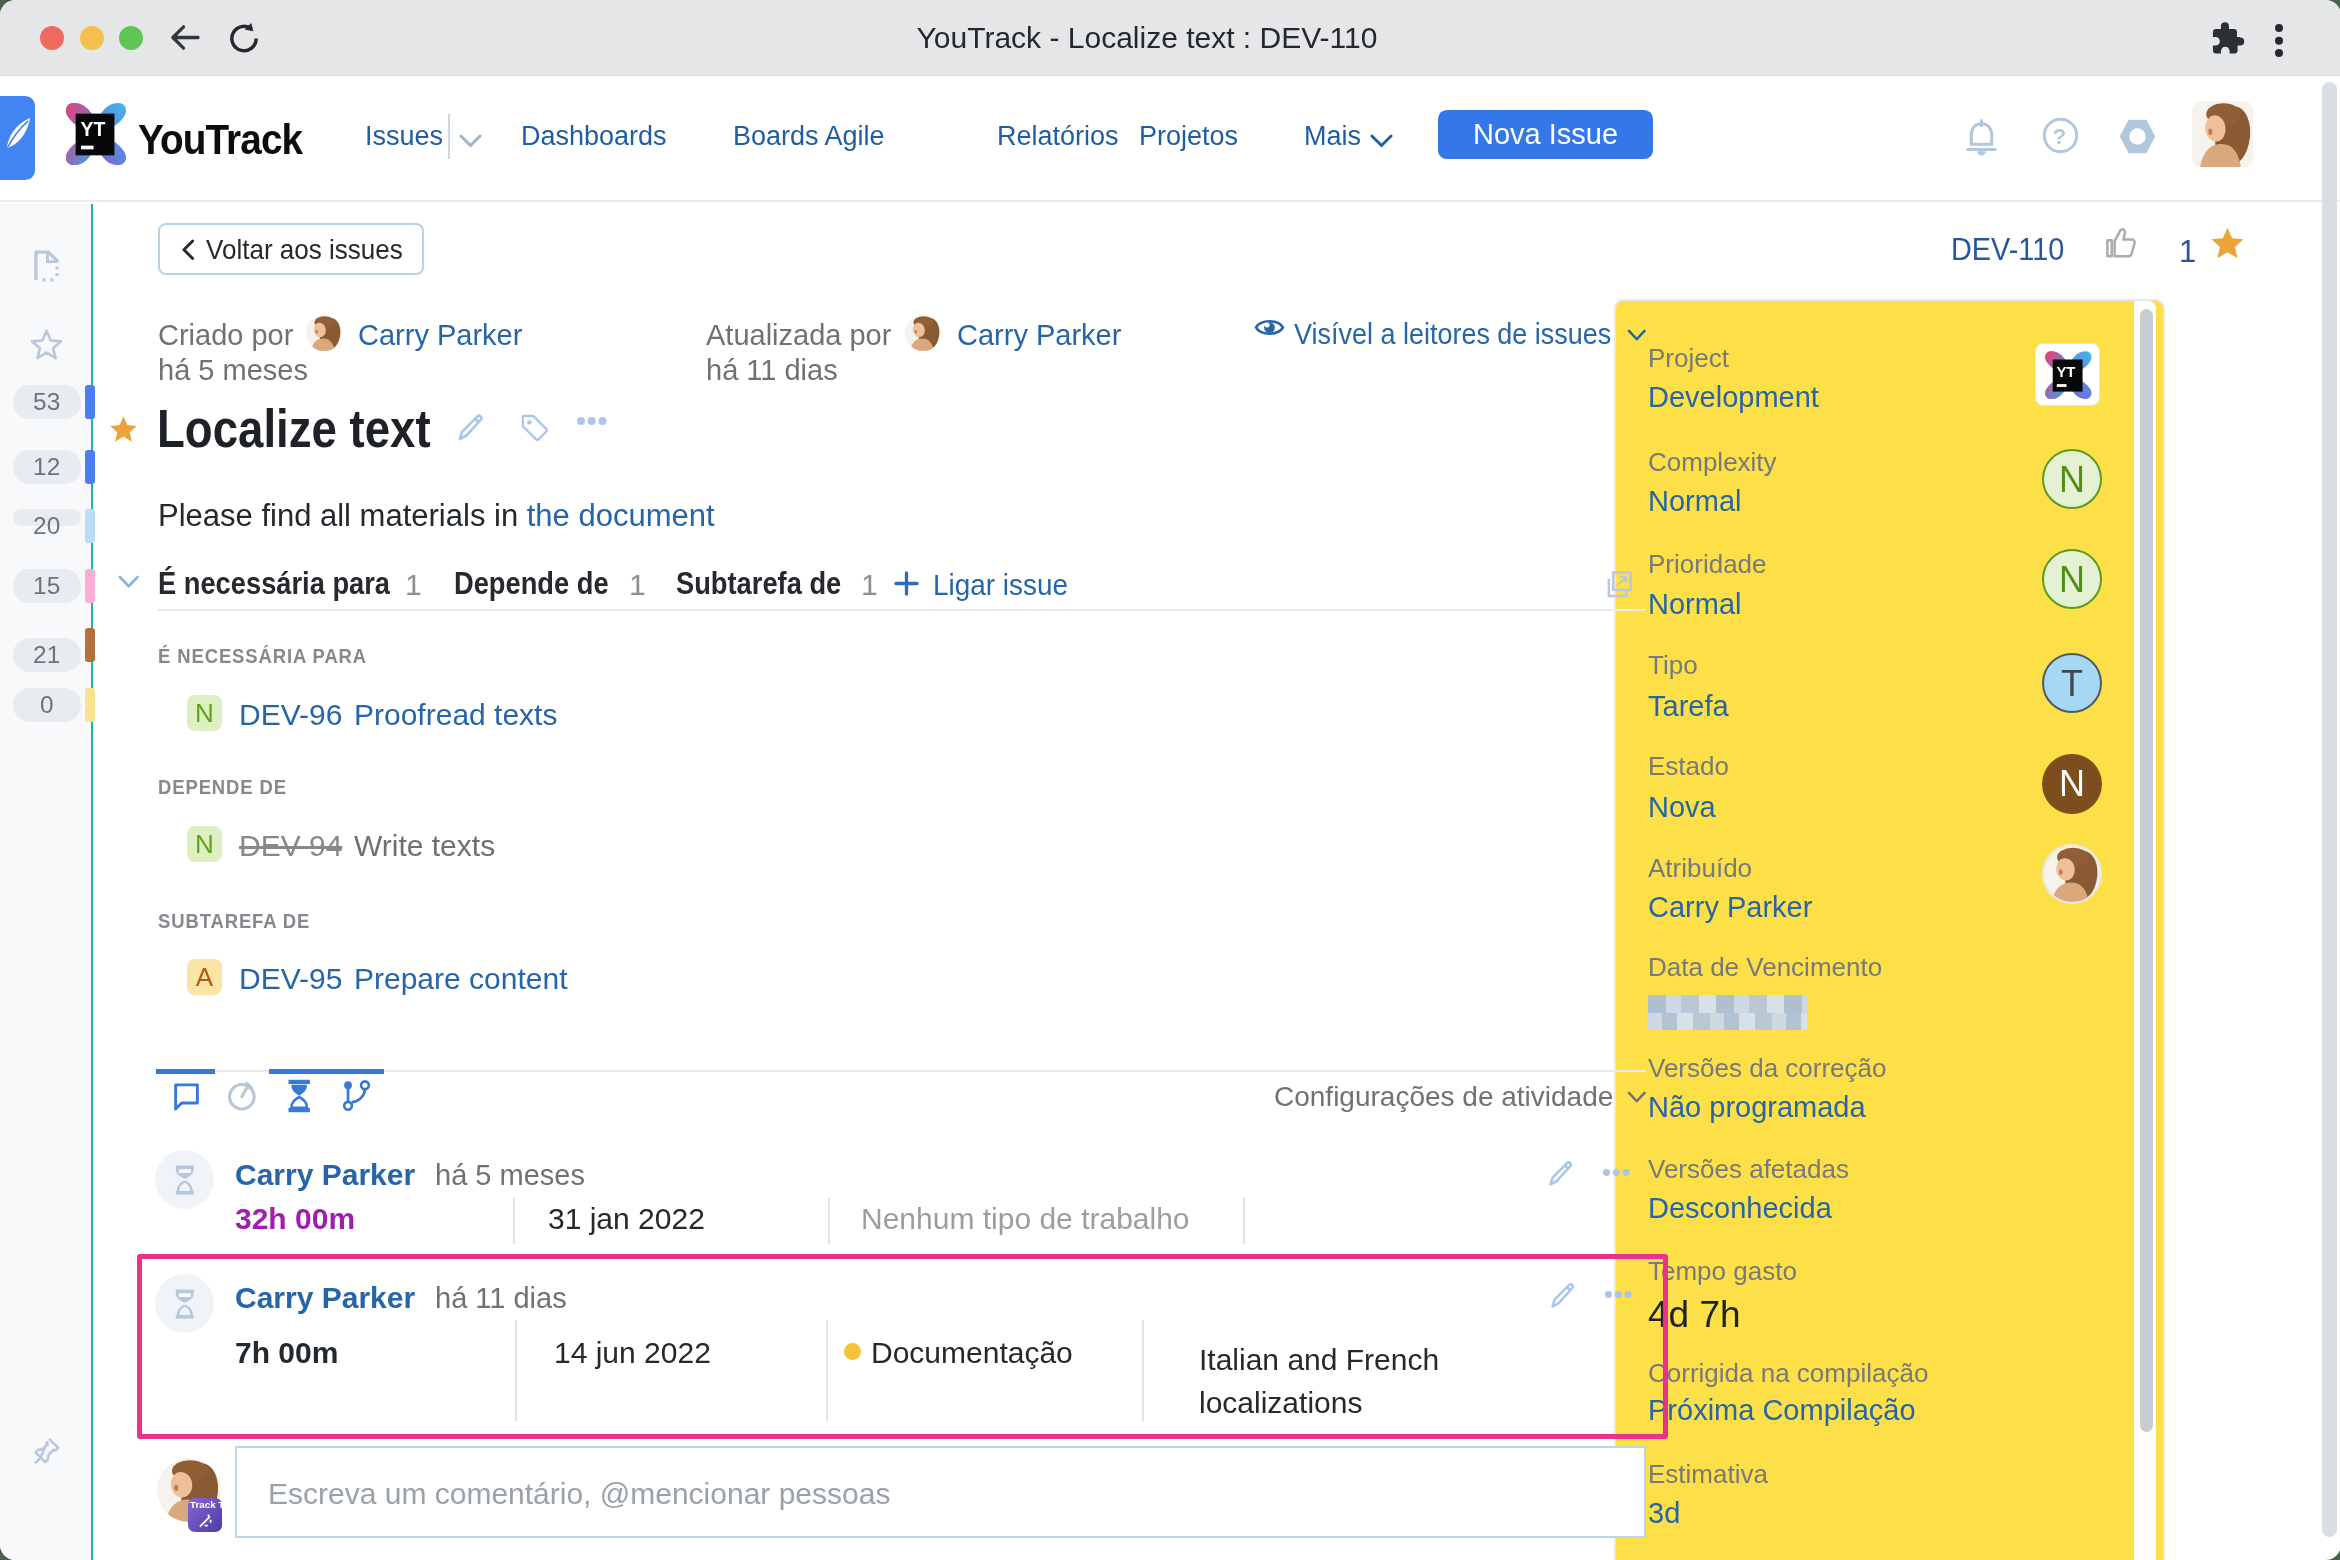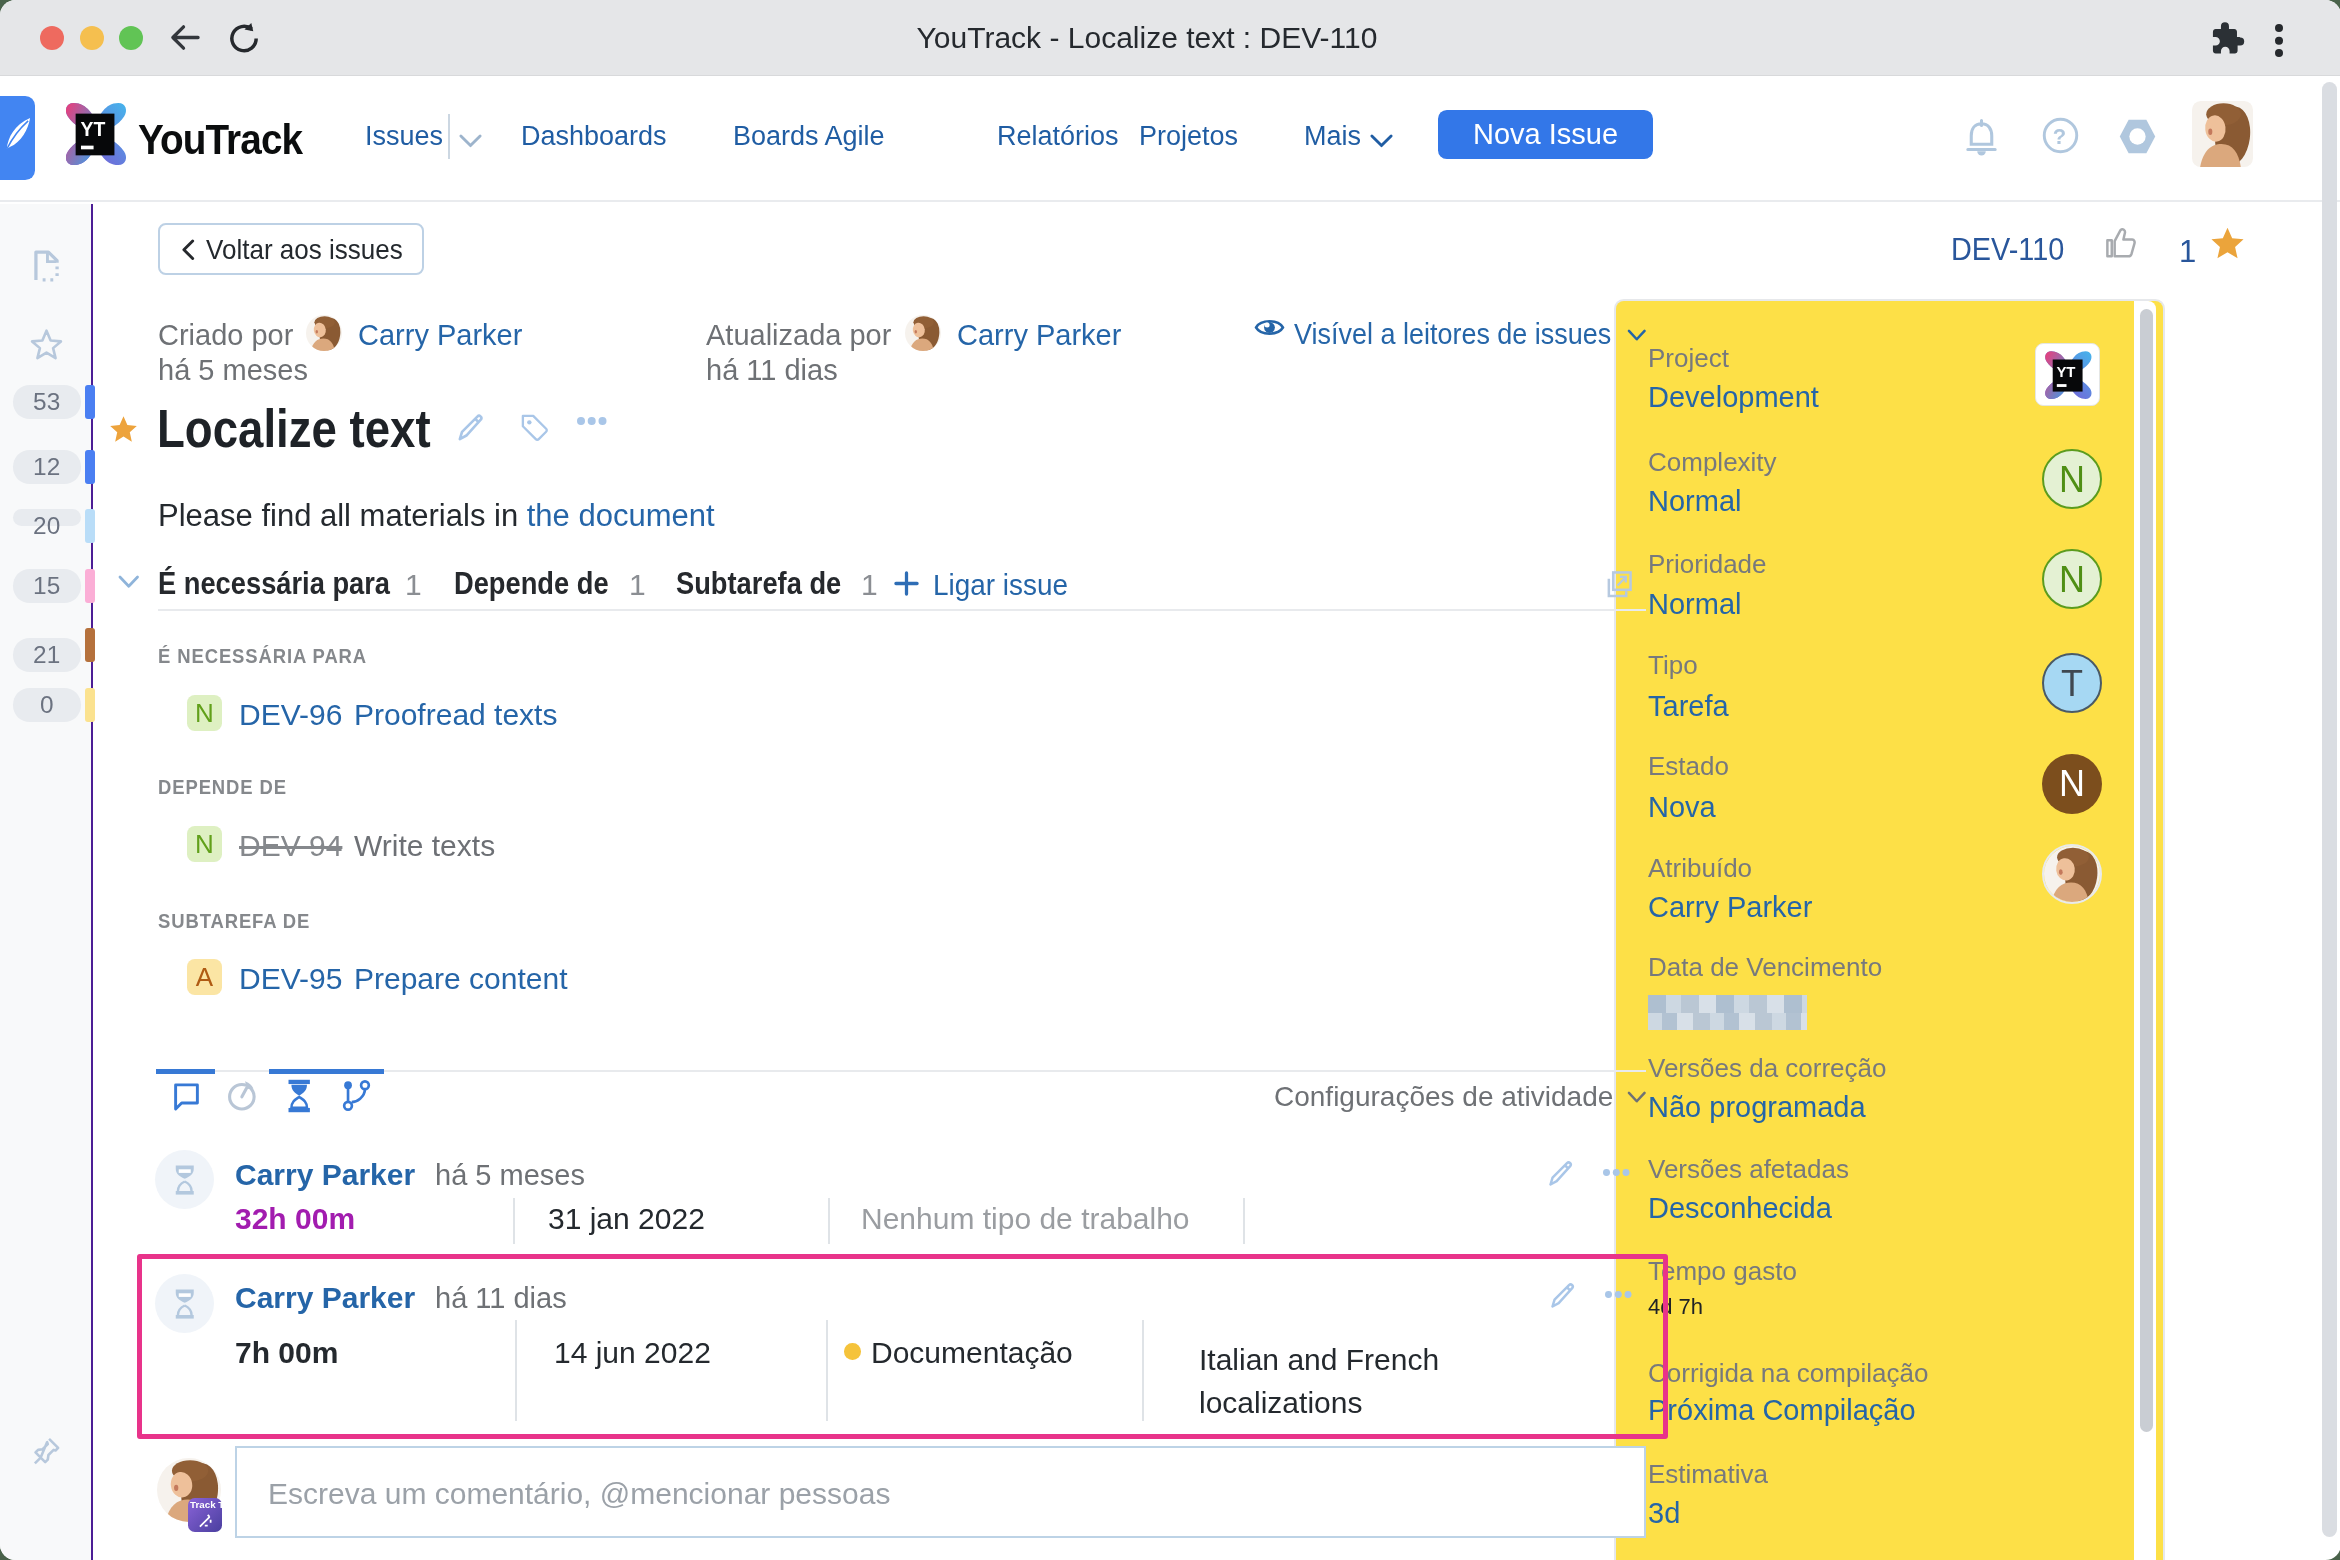--- a/index.html
+++ b/index.html
@@ -95,21 +95,21 @@
     <svg class="ic" style="left:2192px;top:24.4px;border-radius:8.8px;" width="61" height="66" viewBox="0 0 60 60" preserveAspectRatio="none">
       <rect width="60" height="60" fill="#f6f2ed"></rect>
       <ellipse cx="40" cy="32" rx="17" ry="27" fill="#8a5a33" transform="rotate(8 40 32)"></ellipse>
       <ellipse cx="31" cy="12" rx="17" ry="10" fill="#915f36"></ellipse>
       <ellipse cx="23" cy="25" rx="10" ry="12" fill="#eec09a" transform="rotate(-8 23 25)"></ellipse>
       <path d="M8 60 C11 45 19 39 29 39 C40 39 46 47 48 60 Z" fill="#dba87d"></path>
       <ellipse cx="18" cy="28" rx="2" ry="3" fill="#c4795c"></ellipse>
     </svg>
   </div>
 
-  <div class="abs" id="sidebar" style="left:0;top:204px;width:93px;height:1357px;background:#f8f9fa;border-right:2px solid #4c1d95;">
+  <div class="abs" id="sidebar" style="left:0;top:204px;width:93px;height:1357px;background:#f8f9fa;border-right:2px solid #14b8a6;">
     <svg class="ic" style="left:34px;top:46px;" width="25" height="32" viewBox="0 0 26 33">
       <path d="M2 31 V2 H15 L24 11 V13" stroke="#b7c8dc" stroke-width="3.4" fill="none" stroke-linejoin="round"></path>
       <path d="M14 3 V12 H23" stroke="#b7c8dc" stroke-width="3" fill="none"></path>
       <path d="M24 17 v3 M24 24 v3 M20 31 h-3 M12 31 h-3" stroke="#b7c8dc" stroke-width="3.4" fill="none"></path>
     </svg>
     <svg class="ic" style="left:30px;top:124px;" width="33" height="32" viewBox="0 0 24 23">
       <path d="M12 1.8 L15 9 L22.5 9.6 L16.8 14.5 L18.6 21.8 L12 17.8 L5.4 21.8 L7.2 14.5 L1.5 9.6 L9 9 Z" fill="none" stroke="#b7c8dc" stroke-width="1.9" stroke-linejoin="round"></path>
     </svg>
     <svg class="ic" style="left:31px;top:1231px;" width="31" height="31" viewBox="0 0 24 24">
       <path d="M14 3 L21 10 L19 12 L17.5 11.5 L13.5 15.5 L13 19 L11 21 L7.5 17.5 L3 22 M7.5 17.5 L3.5 13.5 L5.5 11.5 L9 11 L13 7 L12.5 5.5 Z" fill="none" stroke="#b7c8dc" stroke-width="2" stroke-linejoin="round"></path>
@@ -196,21 +196,21 @@
       <div class="abs" style="left:0;top:17.6px;width:159px;height:17.6px;background:repeating-linear-gradient(90deg,#cdd8e2 0 13.7px,#b2c2d2 13.7px 29px,#d8e0e8 29px 45px,#bac7d4 45px 62px);"></div>
     </div>
 
     <div class="abs" style="left:32px;top:752px;font-size:26px;color:#77797d;">Versões da correção</div>
     <div class="abs blue" style="left:32px;top:790px;font-size:29px;">Não programada</div>
 
     <div class="abs" style="left:32px;top:853px;font-size:26px;color:#77797d;">Versões afetadas</div>
     <div class="abs blue" style="left:32px;top:891px;font-size:29px;">Desconhecida</div>
 
     <div class="abs" style="left:32px;top:955px;font-size:26px;color:#77797d;">Tempo gasto</div>
-    <div class="abs" style="left:32px;top:993px;font-size:22px;color:#202326;">4d 7h</div>
+    <div class="abs" style="left:32px;top:993px;font-size:37px;color:#202326;">4d 7h</div>
 
     <div class="abs" style="left:32px;top:1057px;font-size:26px;color:#77797d;">Corrigida na compilação</div>
     <div class="abs blue" style="left:32px;top:1093px;font-size:29px;">Próxima Compilação</div>
 
     <div class="abs" style="left:32px;top:1158px;font-size:26px;color:#77797d;">Estimativa</div>
     <div class="abs blue" style="left:32px;top:1196px;font-size:29px;">3d</div>
   </div>
 
   <div class="abs" style="left:158px;top:223px;width:266px;height:52px;border:2px solid #bdd1e5;border-radius:7.8px;">
     <svg class="ic" style="left:19.5px;top:13.7px;" width="15.6" height="21.5" viewBox="0 0 16 22">

